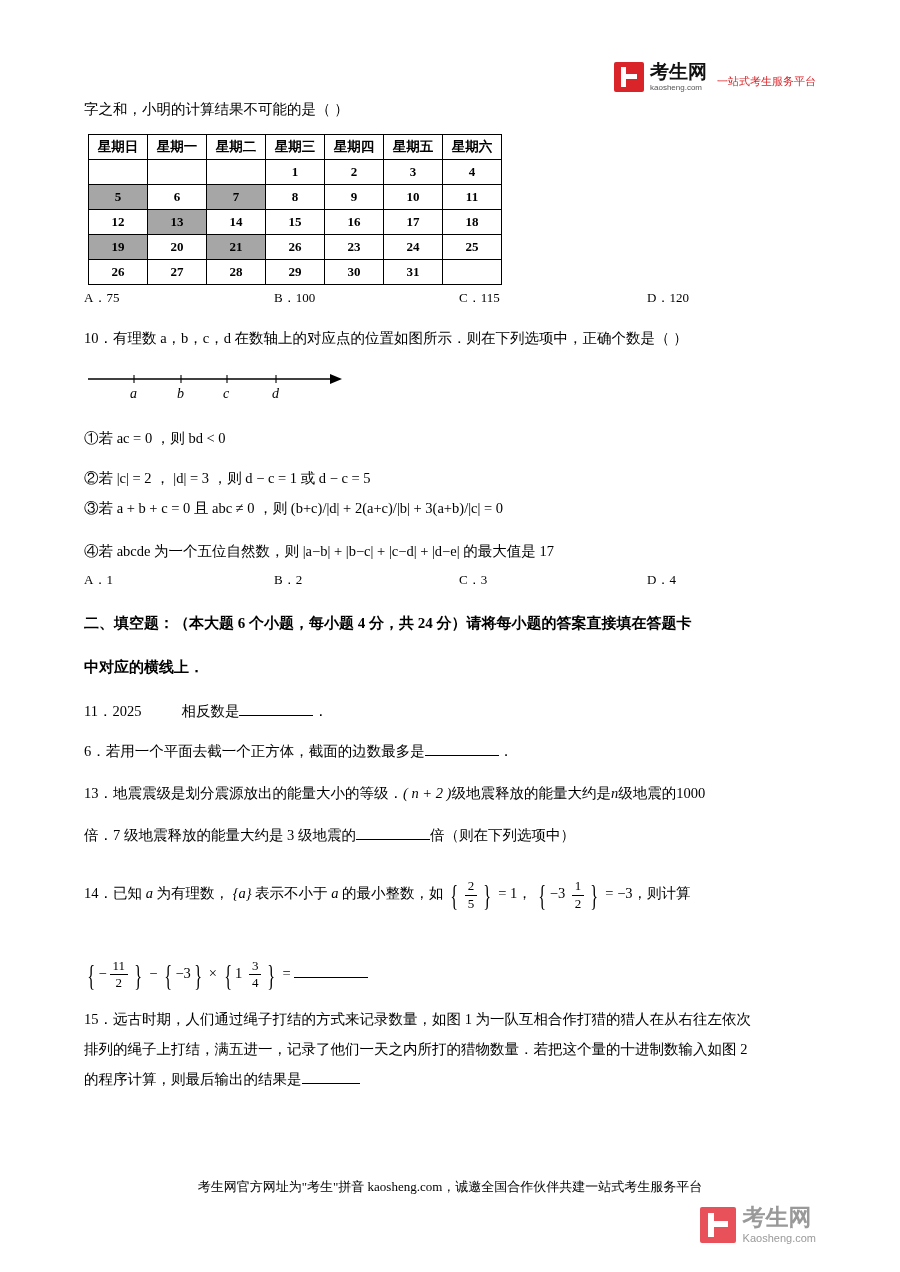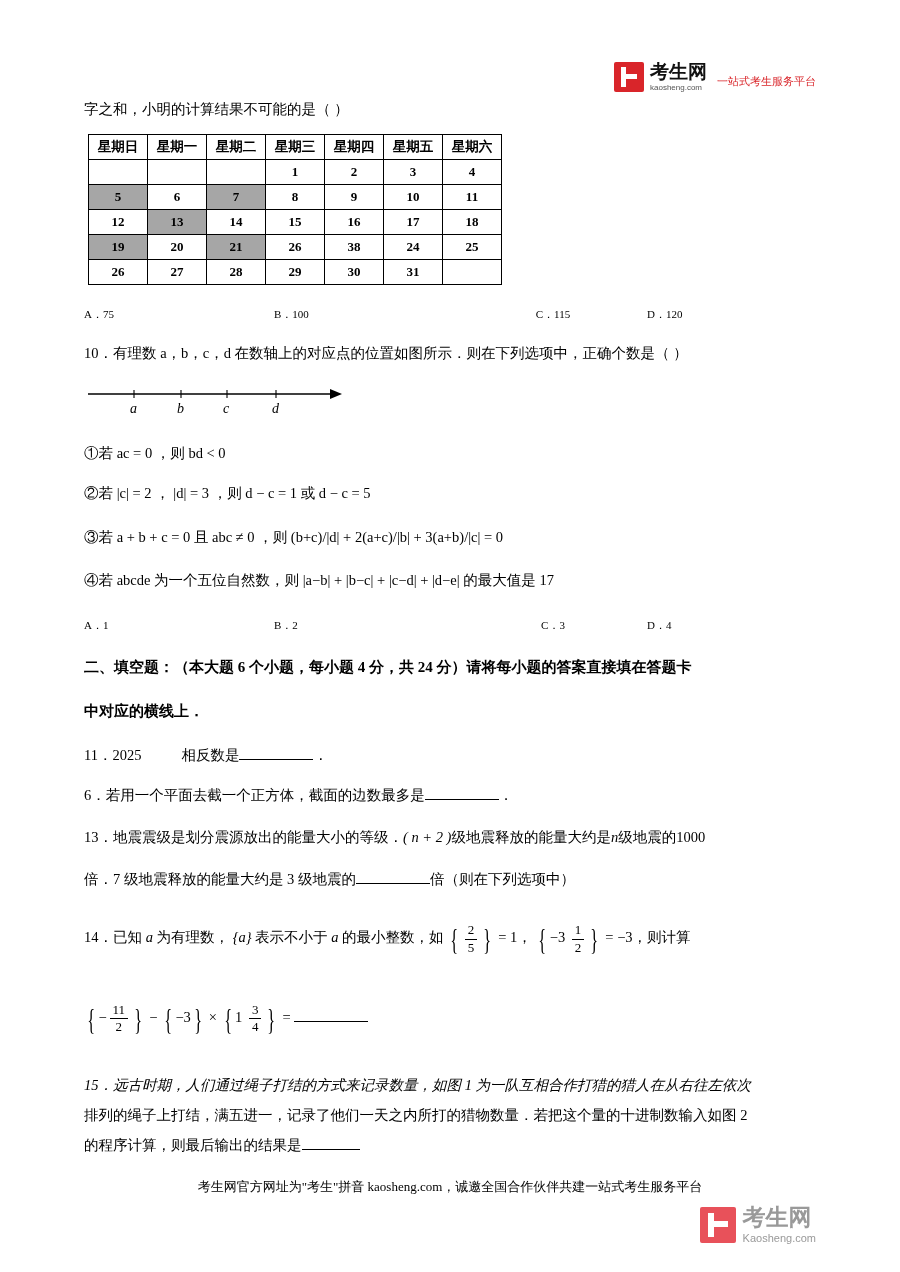--- a/index.html
+++ b/index.html
@@ -122,27 +122,27 @@
     font-weight: bold;
     font-family: "Liberation Serif", serif;
     padding: 0;
   }
   table.calendar th { font-size: 13.5px; }
   td.shaded { background: #a6a6a6; }
 
   
   .choices {
     display: flex;
-    margin-top: 22px;
-    font-size: 11px;
+    margin-top: 4px;
+    font-size: 13px;
   }
   .choices span { display: inline-block; }
   .ch1 { width: 190px; }
   .ch2 { width: 185px; }
-  .ch3 { width: 188px; text-align: center; }
+  .ch3 { width: 188px; }
 
   
   .numline {
     position: relative;
     height: 46px;
     margin: 12px 0 4px 0;
   }
   .numline svg { position: absolute; left: 0; top: 0; }
   .nl-label {
     position: absolute;
@@ -283,21 +283,21 @@
           <td>15</td>
           <td>16</td>
           <td>17</td>
           <td>18</td>
         </tr>
         <tr>
           <td class="shaded">19</td>
           <td>20</td>
           <td class="shaded">21</td>
           <td>26</td>
-          <td>38</td>
+          <td>23</td>
           <td>24</td>
           <td>25</td>
         </tr>
         <tr>
           <td>26</td>
           <td>27</td>
           <td>28</td>
           <td>29</td>
           <td>30</td>
           <td>31</td>
@@ -332,21 +332,21 @@
     </div>
 
     <p class="para" style="margin-top:14px;">
       <span>①若 ac = 0 ，则 bd &lt; 0</span>
     </p>
 
     <p class="para" style="margin-top:10px;">
       <span>②若 |c| = 2 ， |d| = 3 ，则 d − c = 1 或 d − c = 5</span>
     </p>
 
-    <p class="para" style="margin-top:14px;">
+    <p class="para" style="">
       <span>③若 a + b + c = 0 且 abc ≠ 0 ，则 (b+c)/|d| + 2(a+c)/|b| + 3(a+b)/|c| = 0</span>
     </p>
 
     <p class="para" style="margin-top:14px;">
       <span>④若 abcde 为一个五位自然数，则 |a−b| + |b−c| + |c−d| + |d−e| 的最大值是 17</span>
     </p>
 
     <div class="choices">
       <span class="ch1">A．1</span>
       <span class="ch2">B．2</span>
@@ -380,21 +380,21 @@
       <span>表示不小于</span>
       <span class="mi">a</span>
       <span>的最小整数，如</span>
       <span><span class="brace-l">{</span><span class="frac"><span class="num">2</span><span class="den">5</span></span><span class="brace-r">}</span> = 1</span><span>，</span>
       <span><span class="brace-l">{</span><span class="mixed">−3&nbsp;<span class="frac"><span class="num">1</span><span class="den">2</span></span></span><span class="brace-r">}</span> = −3</span><span>，则计算</span>
     </p>
     <p class="para" style="margin-top:18px;">
       <span><span class="brace-l">{</span><span class="mixed">−<span class="frac"><span class="num">11</span><span class="den">2</span></span></span><span class="brace-r">}</span> − <span class="brace-l">{</span>−3<span class="brace-r">}</span> × <span class="brace-l">{</span><span class="mixed">1&nbsp;<span class="frac"><span class="num">3</span><span class="den">4</span></span></span><span class="brace-r">}</span> = </span><span class="blank"></span>
     </p>
 
-    <p class="para" style="margin-top:22px;font-style:italic;">15．远古时期，人们通过绳子打结的方式来记录数量，如图 1 为一队互相合作打猎的猎人在从右往左依次</p>
+    <p class="para" style="">15．远古时期，人们通过绳子打结的方式来记录数量，如图 1 为一队互相合作打猎的猎人在从右往左依次</p>
     <p class="para">排列的绳子上打结，满五进一，记录了他们一天之内所打的猎物数量．若把这个量的十进制数输入如图 2</p>
     <p class="para">
       <span>的程序计算，则最后输出的结果是</span><span class="blank-sm"></span>
     </p>
 
   </div>
 
   <div class="footer-note">考生网官方网址为"考生"拼音 kaosheng.com，诚邀全国合作伙伴共建一站式考生服务平台</div>
 
   <div class="footer-logo">

